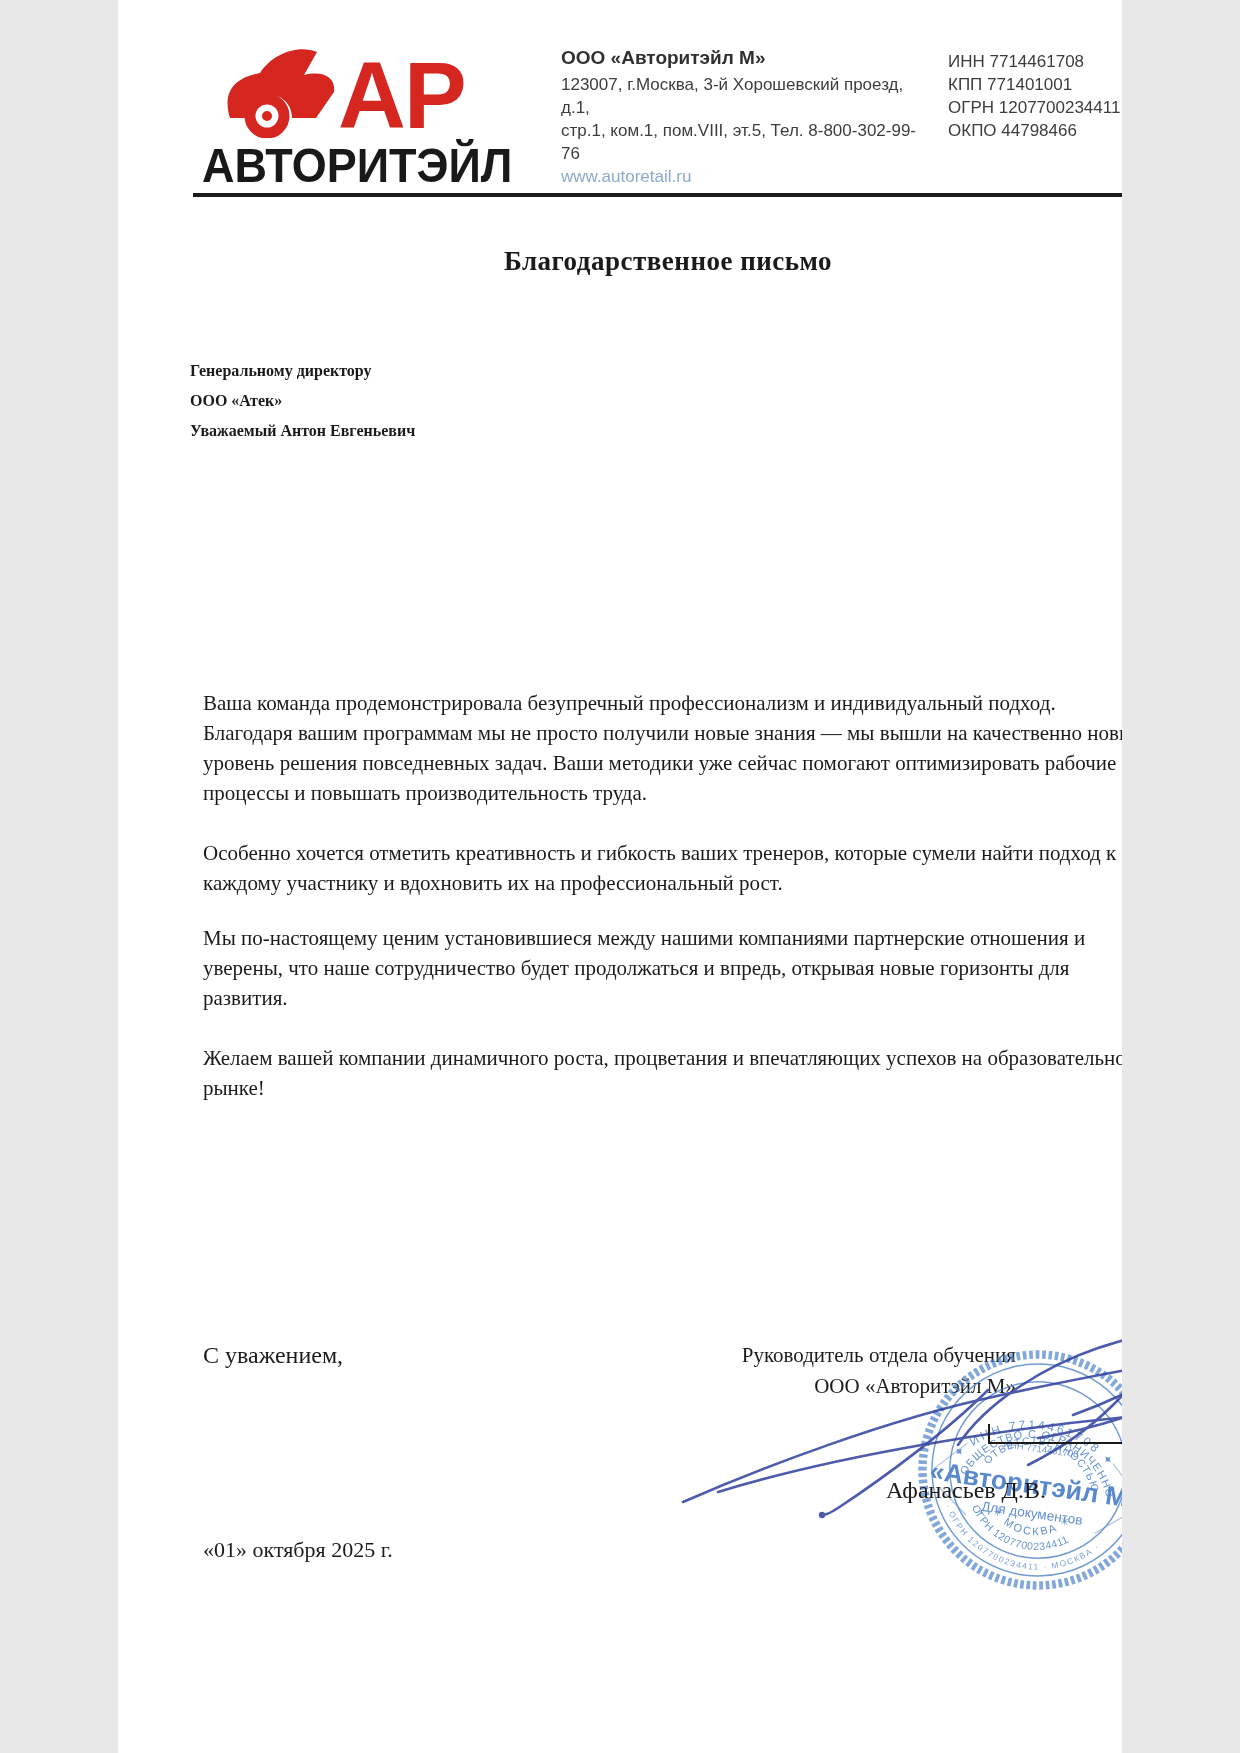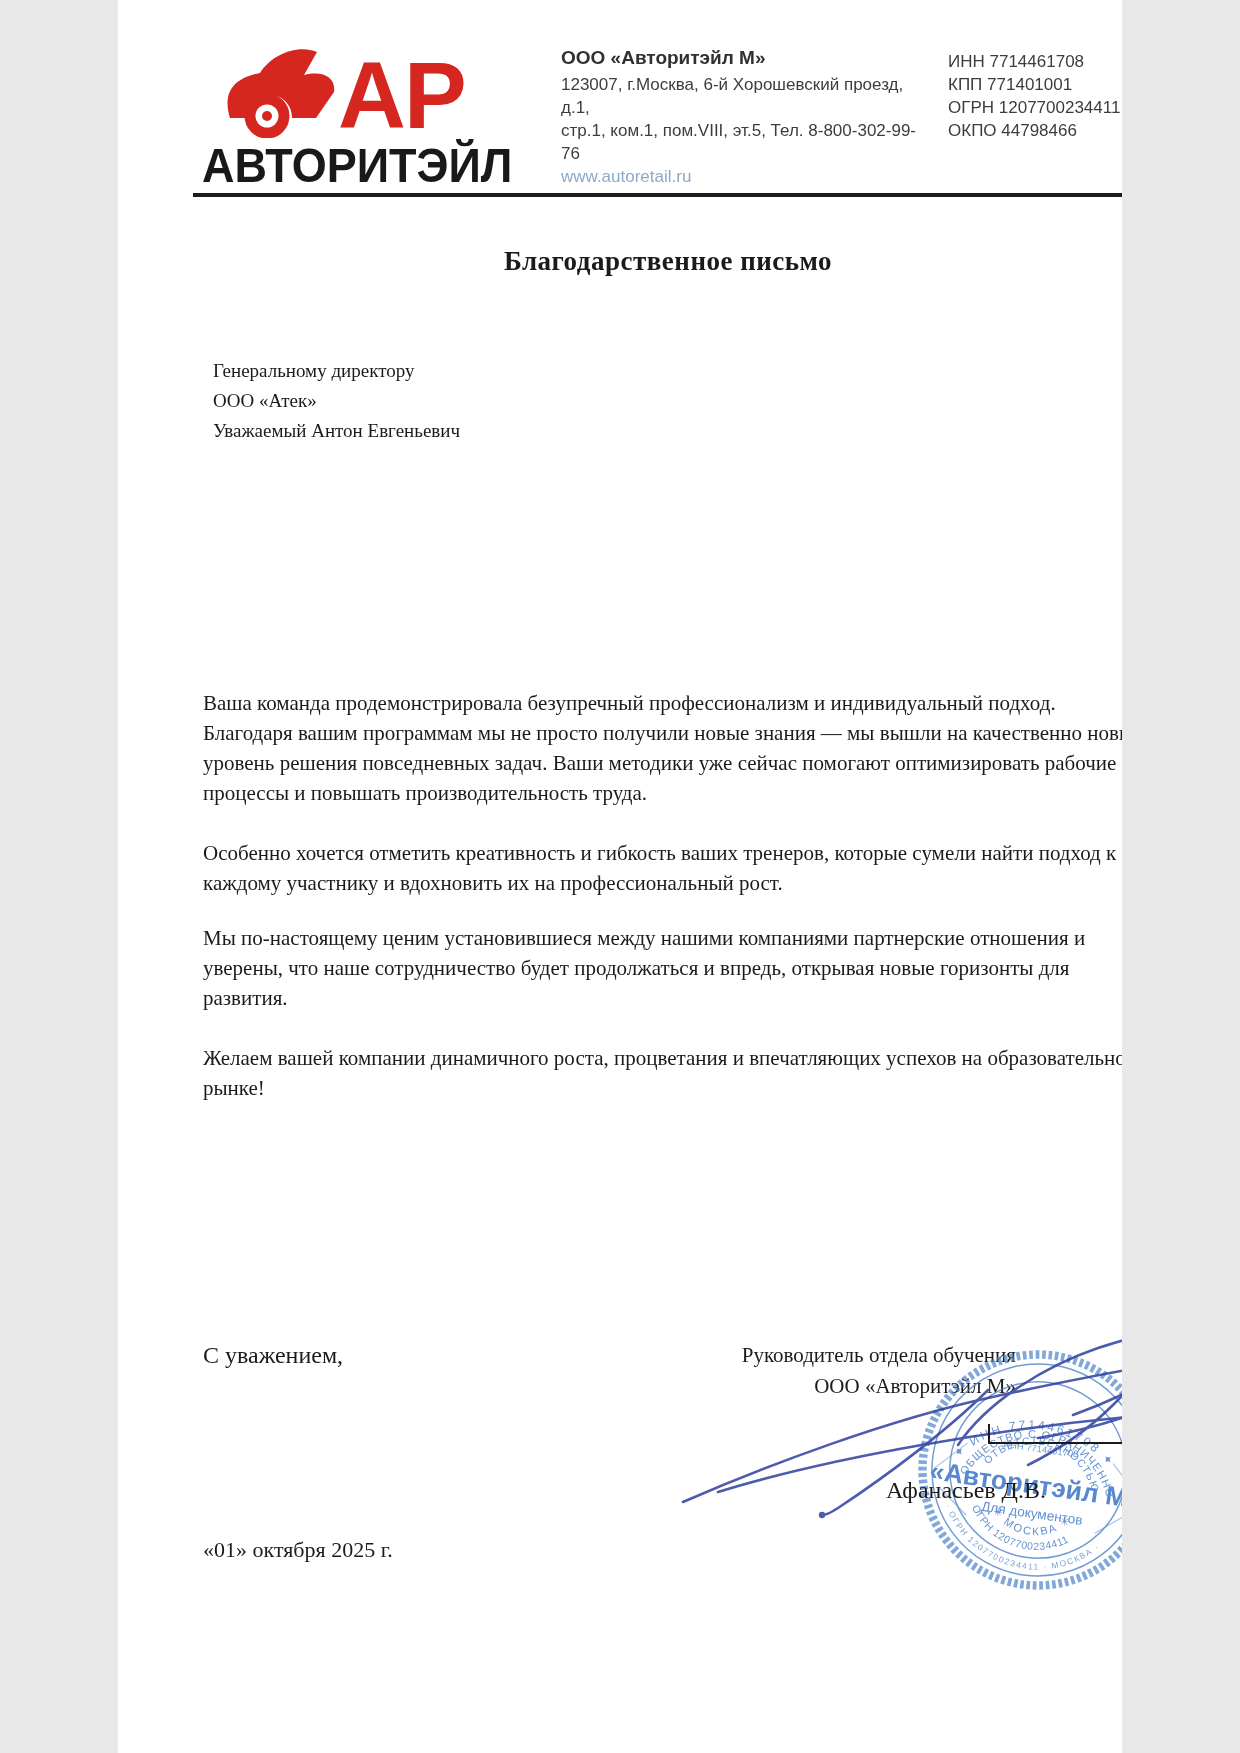--- a/index.html
+++ b/index.html
@@ -25,21 +25,21 @@
   .hdr-req{
     position:absolute;left:830px;top:50px;width:280px;
     font-family:"Liberation Sans", sans-serif;color:#3d3d3d;font-size:17px;line-height:23px;
   }
   .hdr-rule{position:absolute;left:75px;top:193px;width:1090px;height:4px;background:#1c1c1c;}
   
   .title{
     position:absolute;left:85px;top:246px;width:930px;text-align:center;
     font-size:27px;font-weight:700;letter-spacing:.5px;
   }
-  .addressee{position:absolute;left:95px;top:356px;font-size:19px;line-height:30px;}
+  .addressee{position:absolute;left:72px;top:356px;font-size:16px;line-height:30px;font-weight:bold;}
   .para{position:absolute;left:85px;width:945px;font-size:21px;line-height:30px;margin:0;}
   .p1{top:563px;} .p2{top:688px;} .p3{top:838px;} .p4{top:923px;} .p5{top:1043px;}
   .closing{position:absolute;left:85px;top:1342px;width:930px;text-align:left;font-size:24px;}
   .sig-position{
     position:absolute;right:106px;top:1340px;text-align:right;
     font-size:21px;line-height:31px;
   }
   .sig-line{
     position:absolute;left:870px;top:1424px;width:265px;height:18px;
     border-left:2px solid #1a1a1a;border-right:2px solid #1a1a1a;border-bottom:2px solid #1a1a1a;
@@ -60,21 +60,21 @@
       <path d="M 10,78 C 2,52 14,38 40,33 C 52,14 78,4 97,12 L 84,35 C 104,30 116,38 114,52 L 96,78 L 72,78 C 72,62 58,52 44,56 C 32,60 26,68 26,78 Z"></path>
       <circle cx="47" cy="76" r="17" fill="none" stroke="#d5261f" stroke-width="11"></circle>
       <circle cx="47" cy="76" r="5"></circle>
       <text x="118" y="88" font-family="Liberation Sans, sans-serif" font-weight="800" font-size="94" letter-spacing="-2" fill="#d5261f">АР</text>
     </g>
   </svg>
   <div class="wordmark">АВТОРИТЭЙЛ</div>
 
   <div class="hdr-company">
     <div class="co-name">ООО «Авторитэйл М»</div>
-    <div>123007, г.Москва, 6-й Хорошевский проезд, д.1,</div>
+    <div>123007, г.Москва, 3-й Хорошевский проезд, д.1,</div>
     <div>стр.1, ком.1, пом.VIII, эт.5, Тел. 8-800-302-99-76</div>
     <div class="co-site">www.autoretail.ru</div>
   </div>
 
   <div class="hdr-req">
     <div>ИНН 7714461708</div>
     <div>КПП 771401001</div>
     <div>ОГРН 1207700234411</div>
     <div>ОКПО 44798466</div>
   </div>

